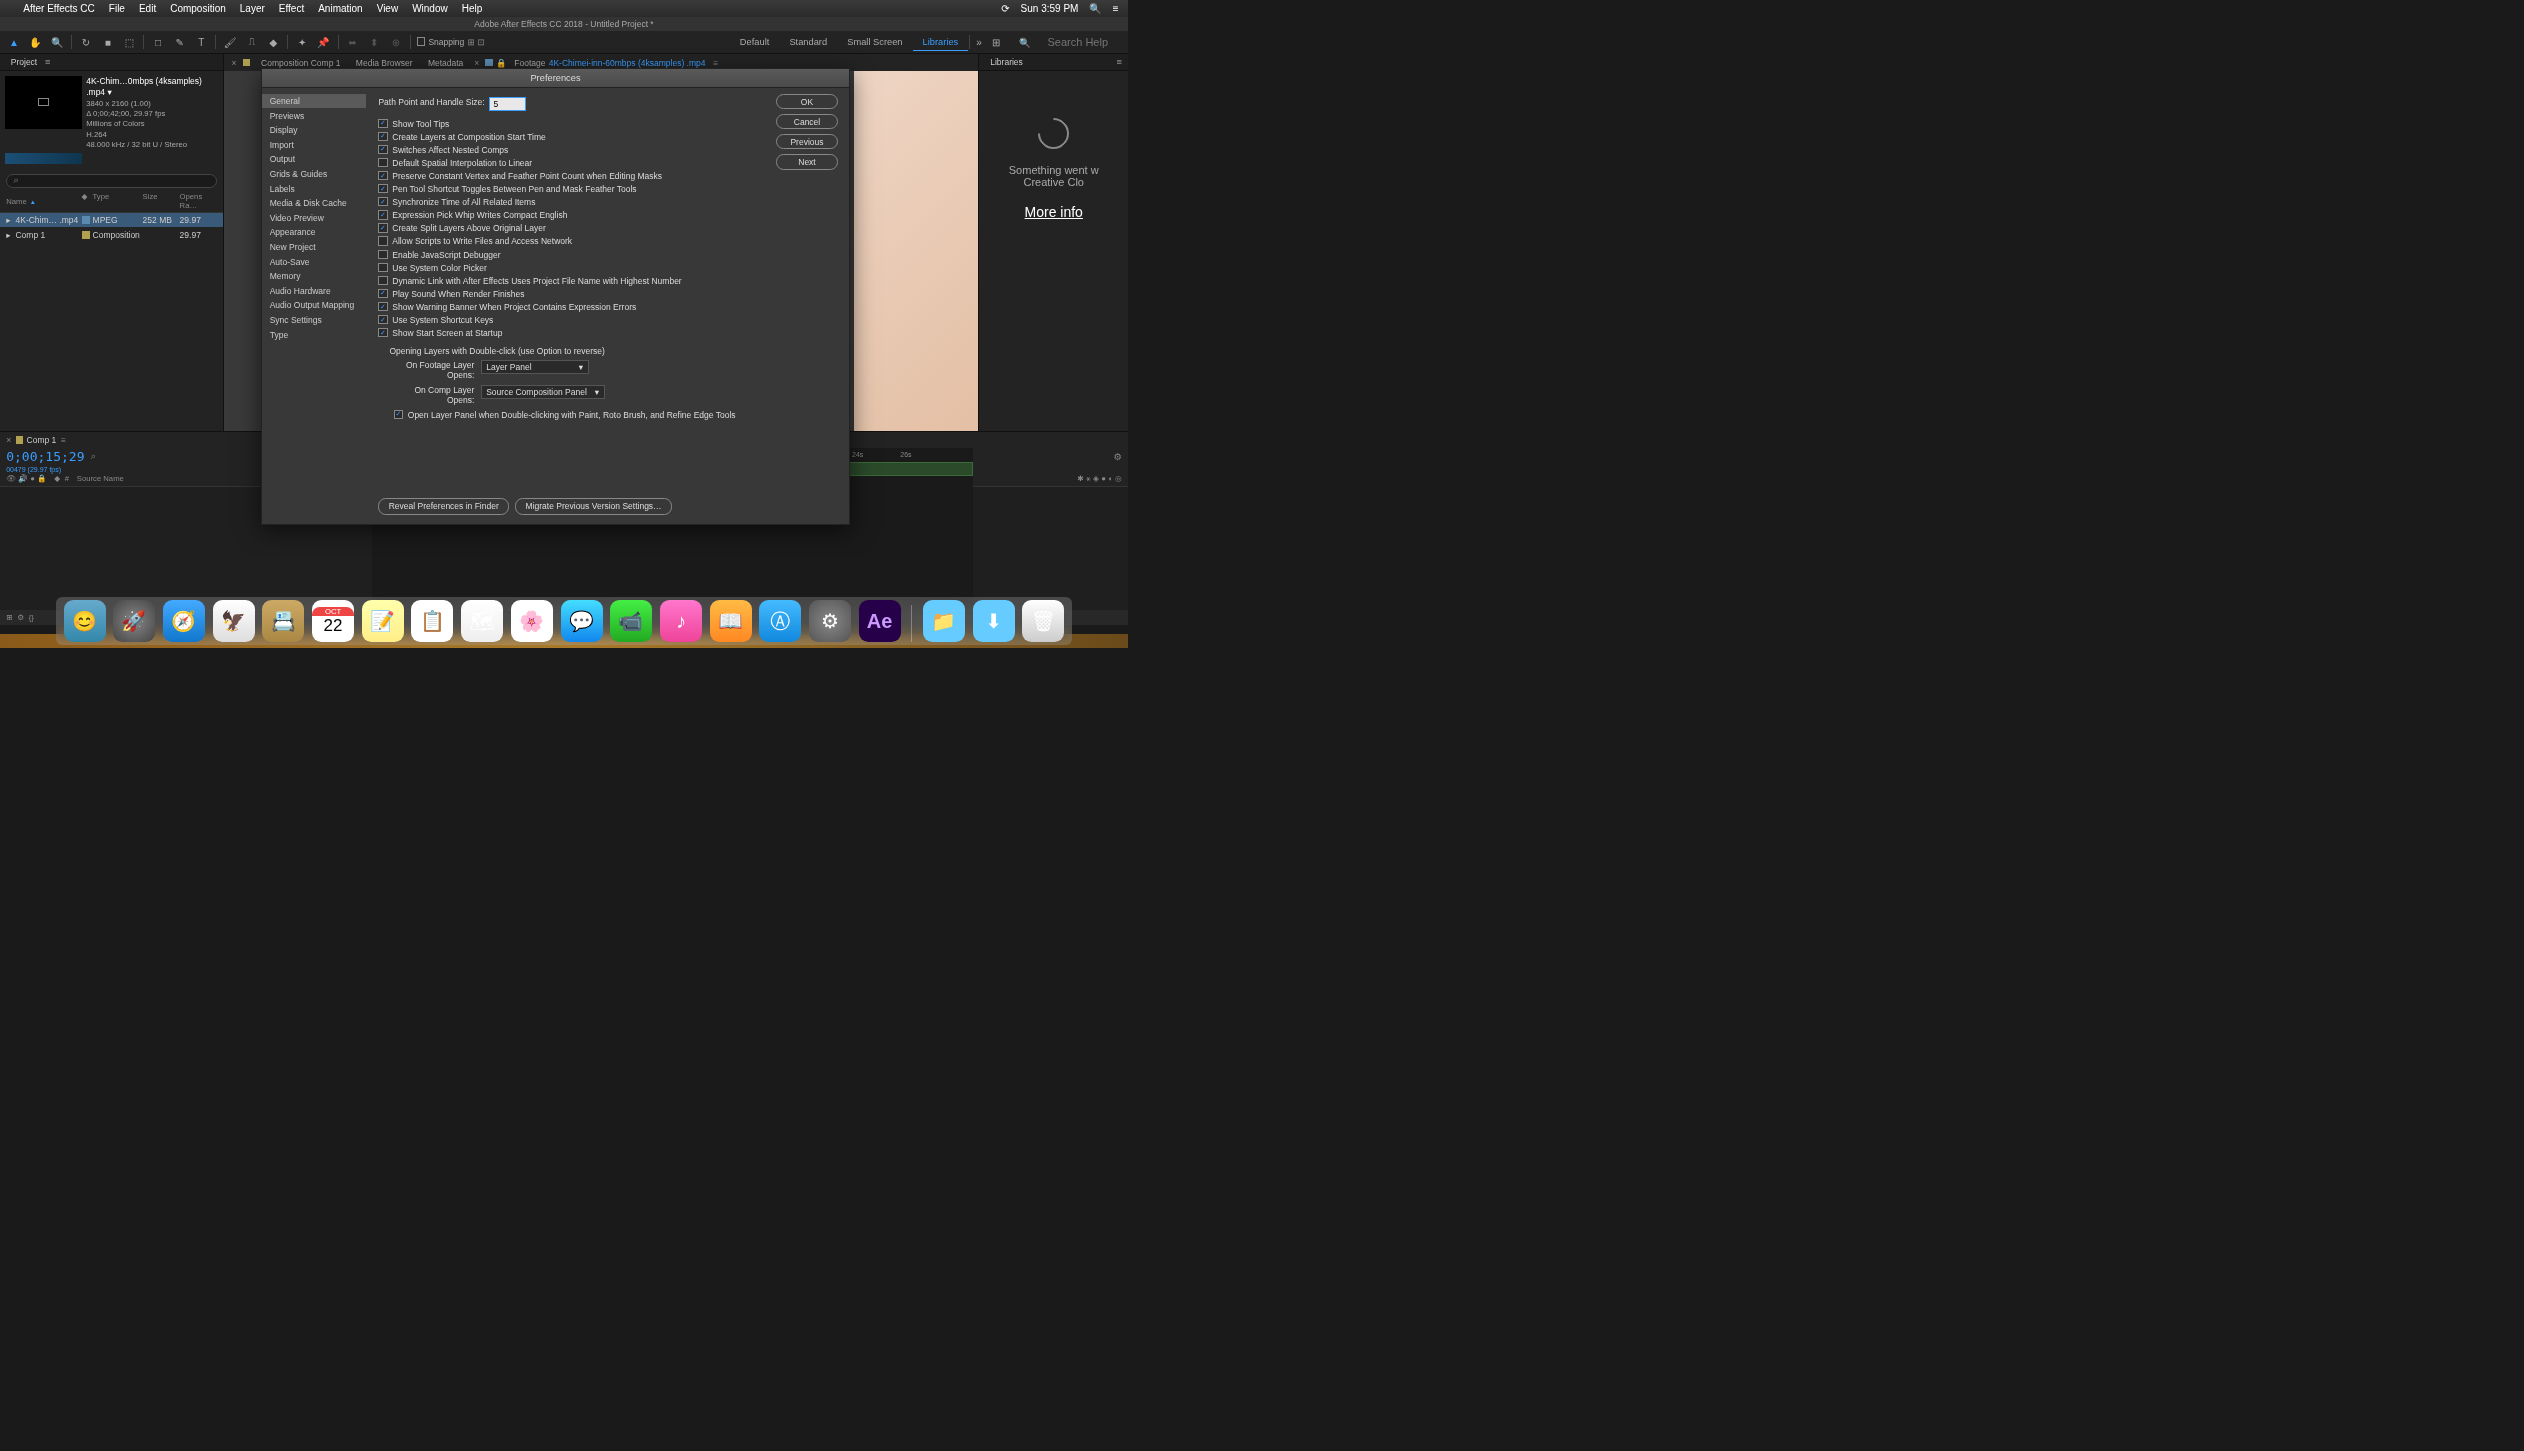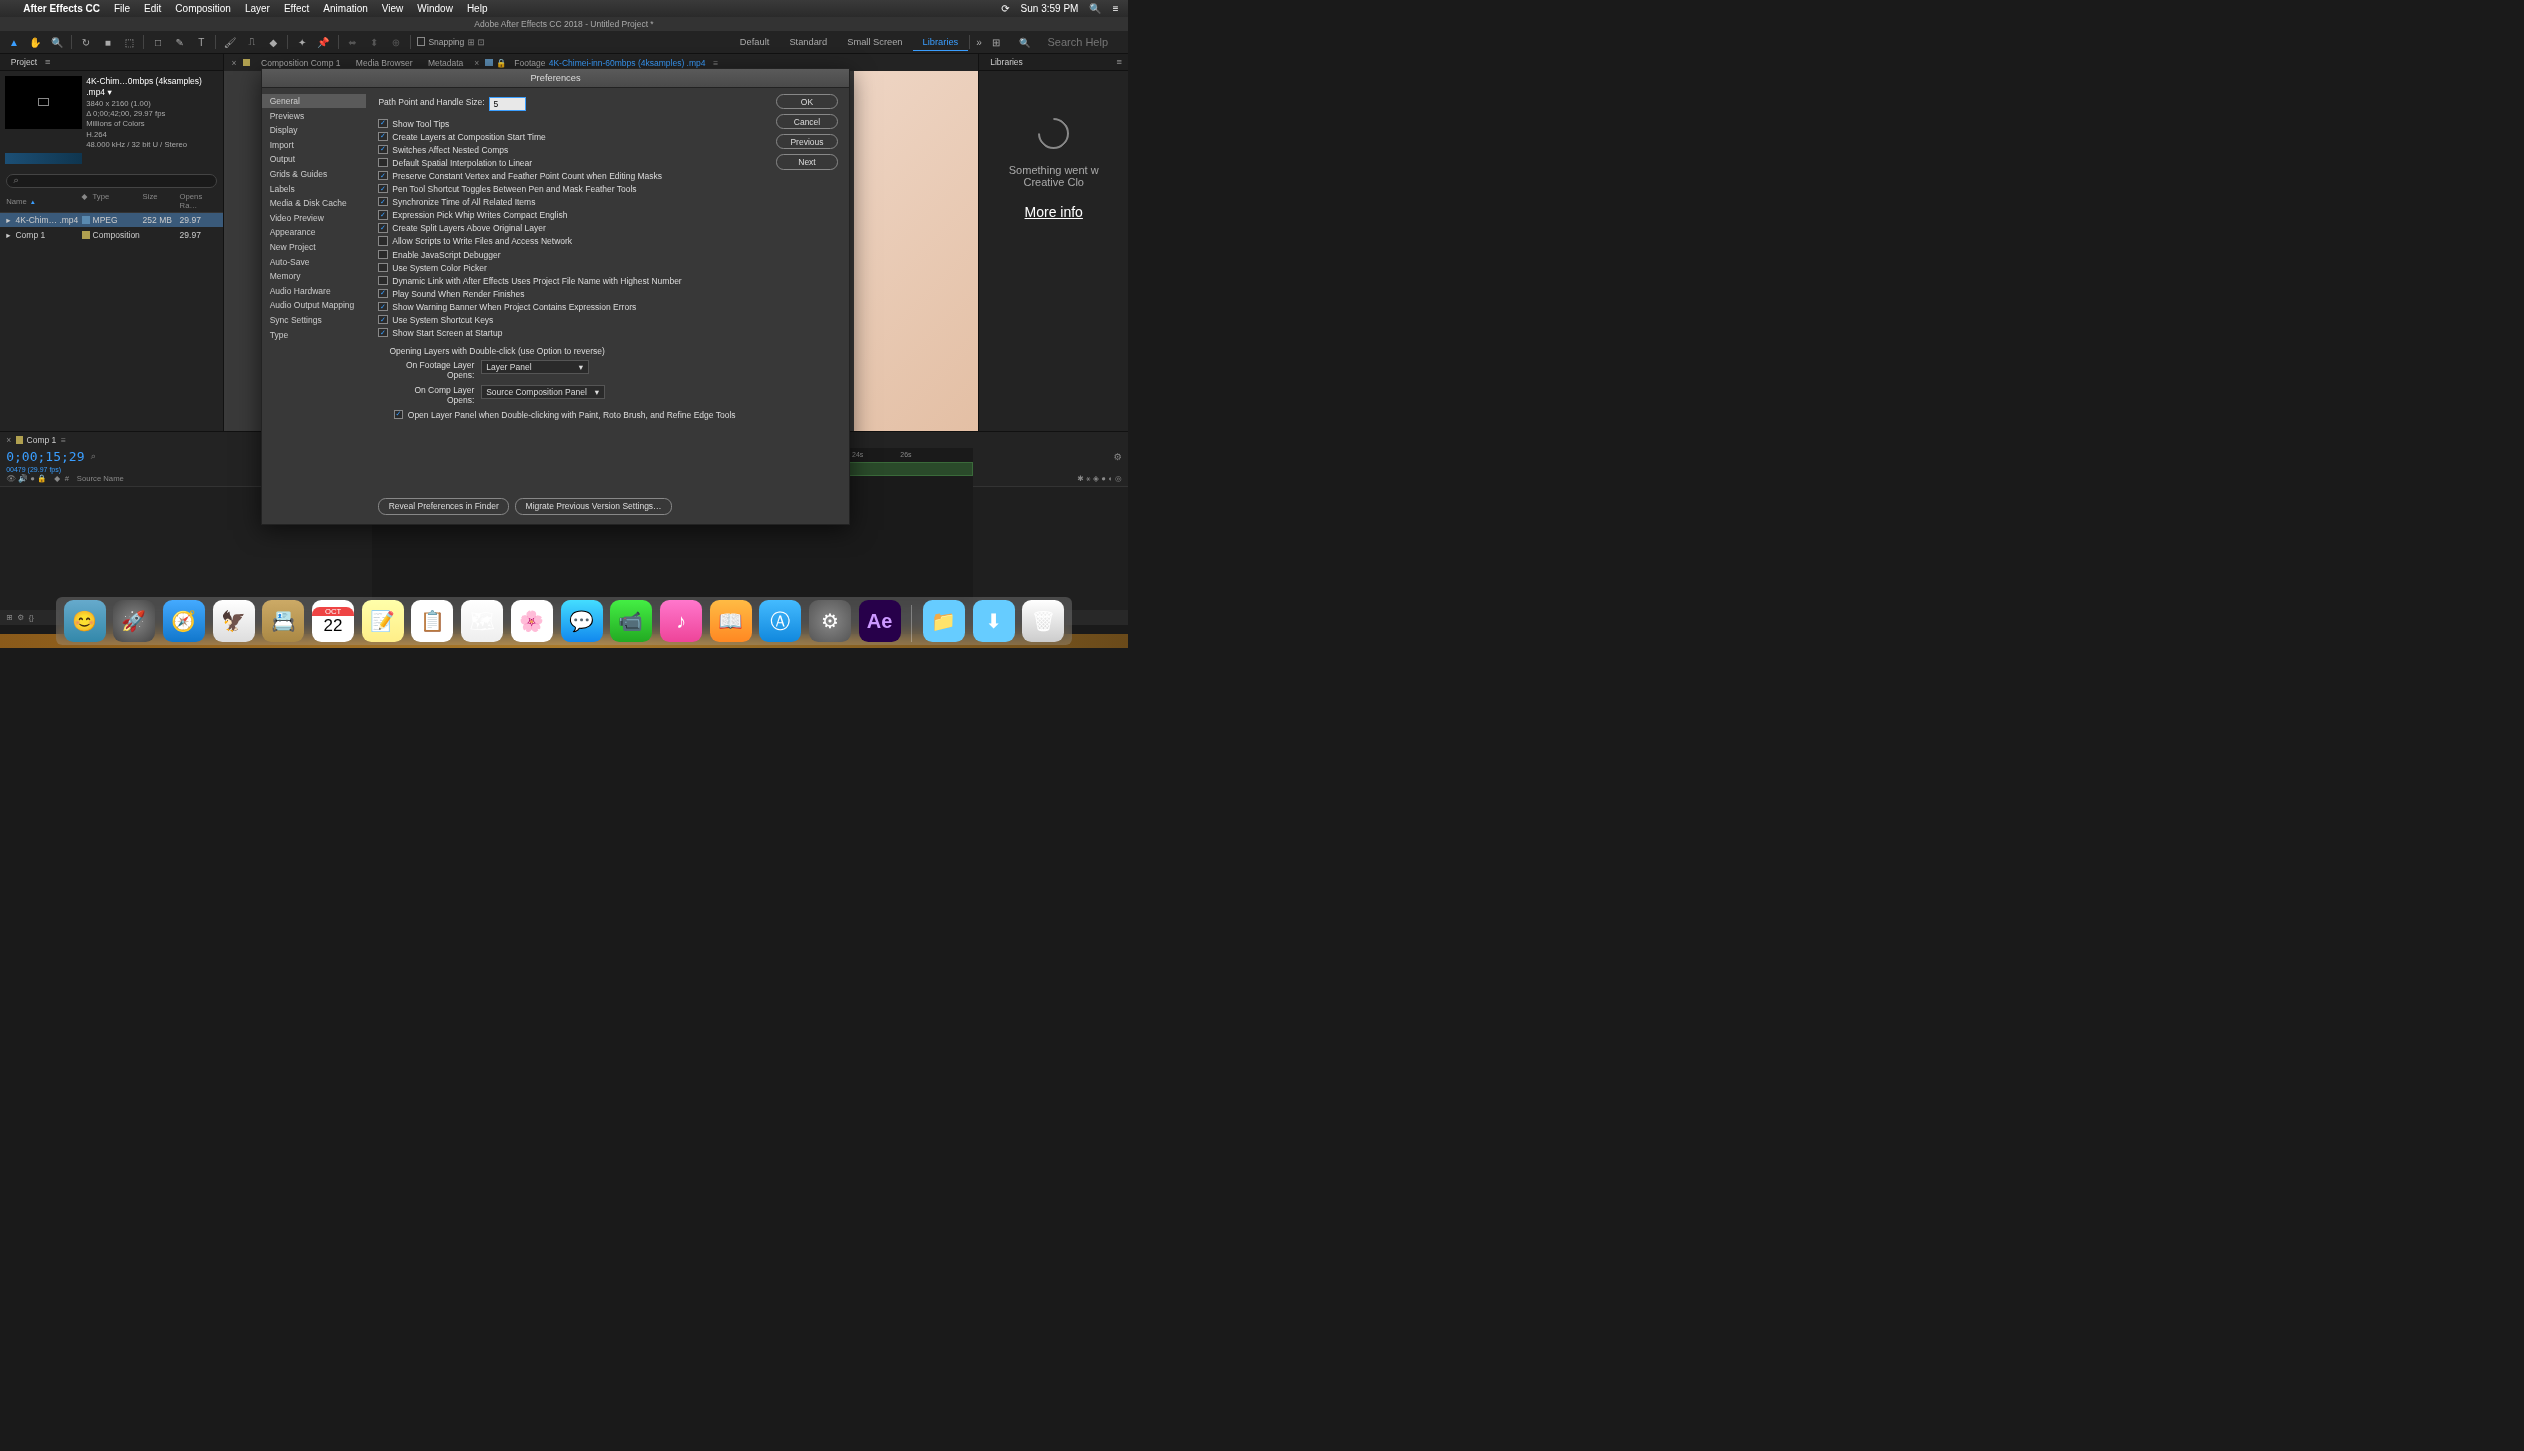--- a/index.html
+++ b/index.html
@@ -1,20 +1,20 @@
 <!DOCTYPE html>
 <html style="font-size:12.4px"><head>
 <meta charset="utf-8">
 <style>
 *{margin:0;padding:0;box-sizing:border-box;font-family:-apple-system,BlinkMacSystemFont,"Helvetica Neue",sans-serif;-webkit-font-smoothing:antialiased}
 body{background:#1a1a1a;width:1128px;height:648px;overflow:hidden;color:#ccc;font-size:9.3px;position:relative}
 
 .menubar{height:17px;background:linear-gradient(#3a3a3a,#2a2a2a);display:flex;align-items:center;padding:0 9.3px;color:#fff;font-size:10px;justify-content:space-between}
 .menubar-left{display:flex;align-items:center;gap:14px}
-.menubar-left .app{font-weight:bold}
+.menubar-left .app{font-weight:normal}
 .menubar-right{display:flex;align-items:center;gap:11px}
 .apple{font-size:11.6px}
 
 .titlebar{height:14px;background:#333;display:flex;align-items:center;justify-content:center;color:#aaa;font-size:8.5px}
 
 .toolbar{height:23px;background:#232323;display:flex;align-items:center;padding:0 6.2px;gap:6.2px;border-bottom:0.8px solid #111}
 .tool-icon{width:15.5px;height:15.5px;display:flex;align-items:center;justify-content:center;color:#aaa;font-size:10px}
 .tool-icon.blue{color:#3a9eff}
 .tool-sep{width:0.8px;height:14px;background:#444}
 .workspace-tabs{margin-left:auto;display:flex;align-items:center;gap:1.5px}

